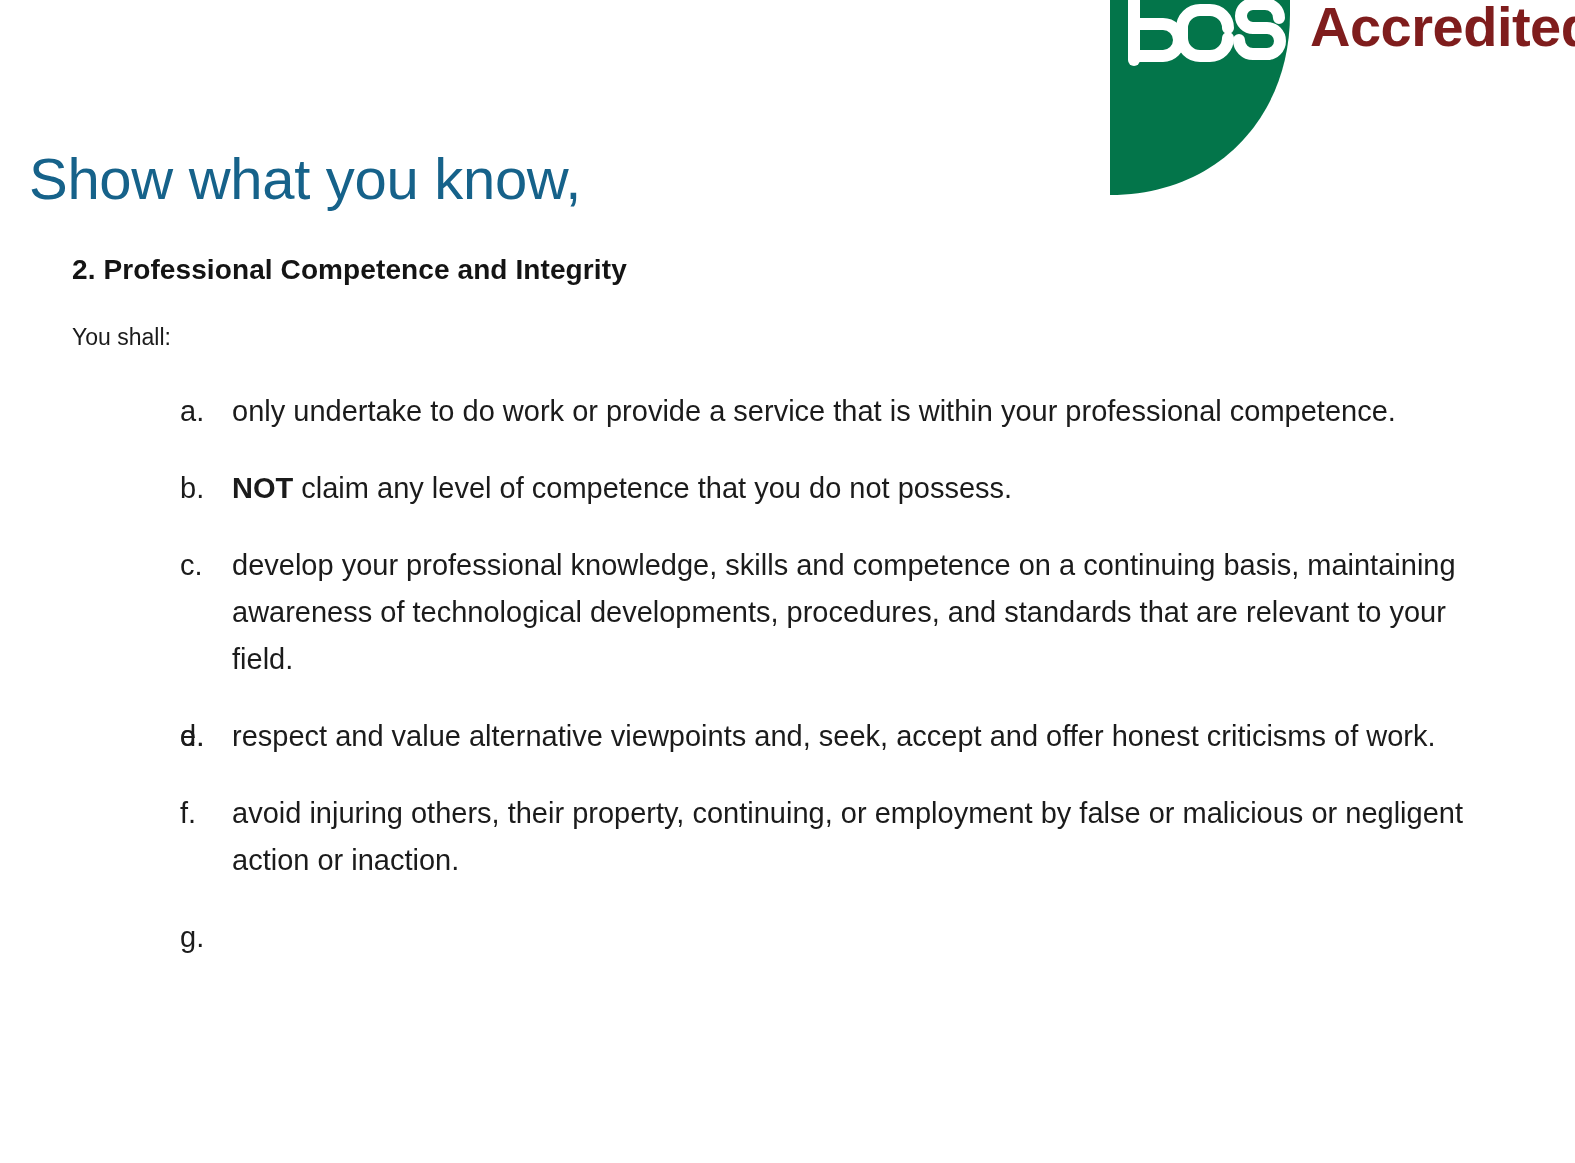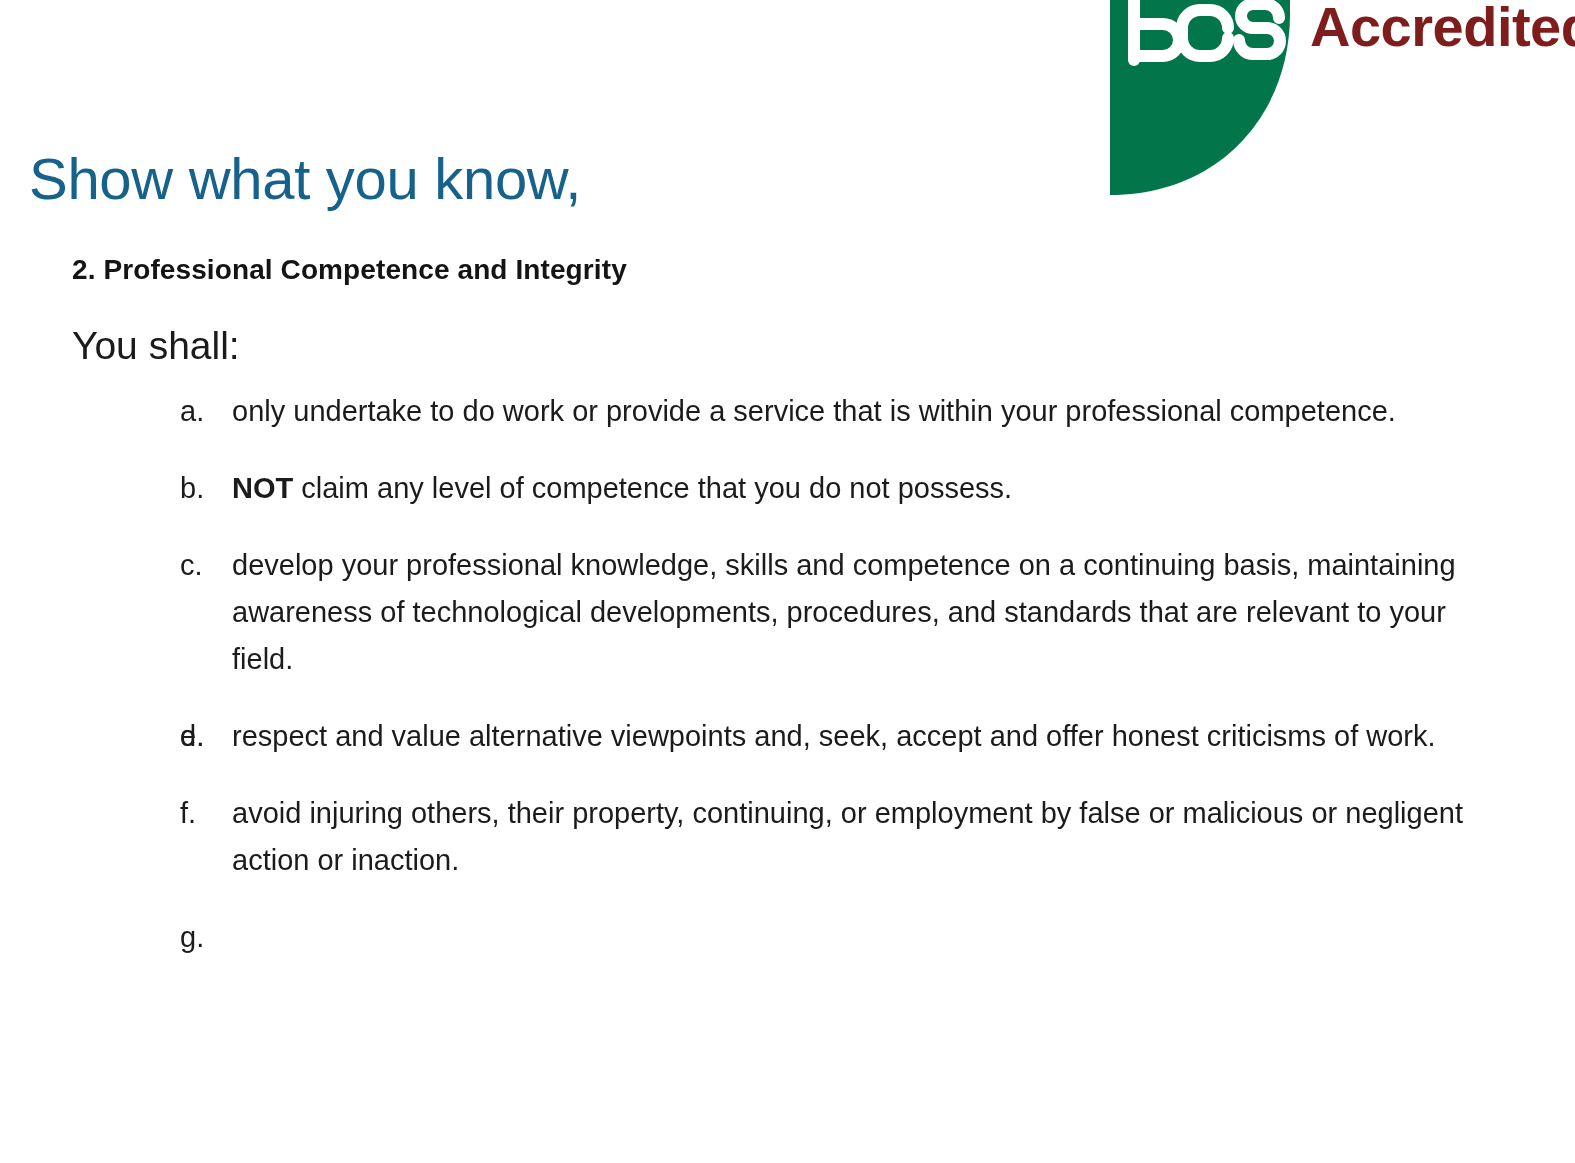--- a/index.html
+++ b/index.html
@@ -99,21 +99,21 @@
     font-weight: 700;
     letter-spacing: 0.1px;
     color: #141414;
     white-space: nowrap;
   }
 
   .doc-lead {
     position: absolute;
     left: 72px;
     top: 88px;
-    font-size: 39px;
+    font-size: 23px;
     font-weight: 400;
     color: #1b1b1b;
     white-space: nowrap;
   }
 
   .doc-list {
     position: absolute;
     left: 0;
     top: 152px;
     width: 1575px;

